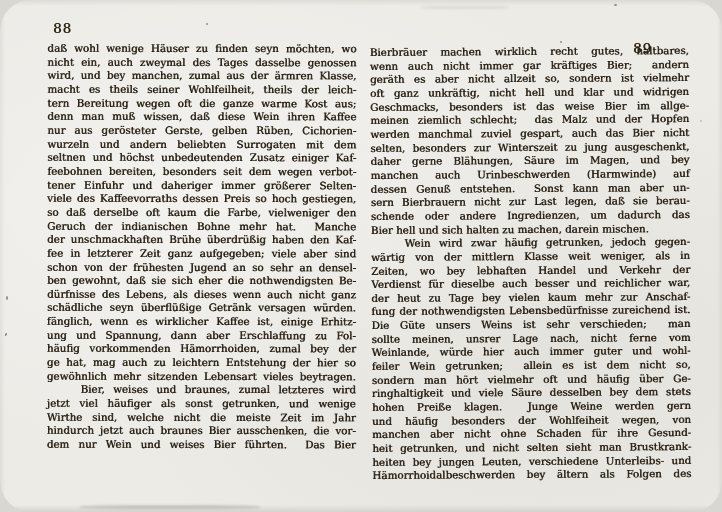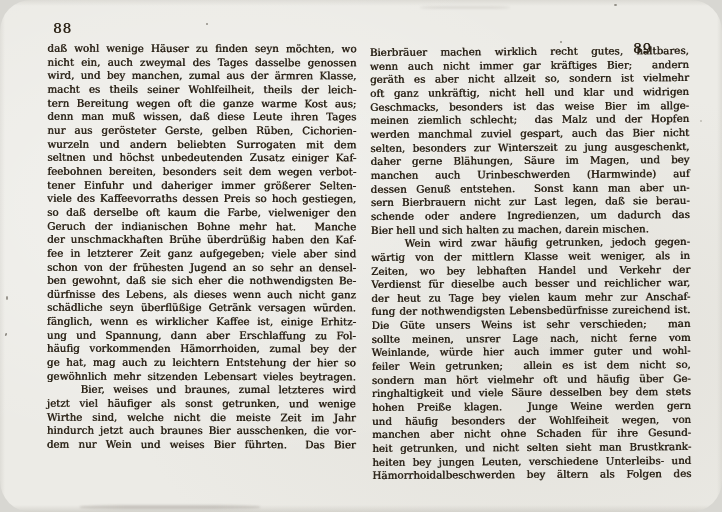--- a/index.html
+++ b/index.html
@@ -72,21 +72,21 @@
   <div class="page-number pn-left">88</div>
 
   <div class="page-number pn-right">89</div>
 
   <div class="text-block tb-left">
       <div class="text-line">daß wohl wenige Häuser zu finden seyn möchten, wo</div>
       <div class="text-line">nicht ein, auch zweymal des Tages dasselbe genossen</div>
       <div class="text-line">wird, und bey manchen, zumal aus der ärmren Klasse,</div>
       <div class="text-line">macht es theils seiner Wohlfeilheit, theils der leich-</div>
       <div class="text-line">tern Bereitung wegen oft die ganze warme Kost aus;</div>
-      <div class="text-line">denn man muß wissen, daß diese Leute ihren Tages</div>
+      <div class="text-line">denn man muß wissen, daß diese Wein ihren Kaffee</div>
       <div class="text-line">nur aus gerösteter Gerste, gelben Rüben, Cichorien-</div>
       <div class="text-line">wurzeln und andern beliebten Surrogaten mit dem</div>
       <div class="text-line">seltnen und höchst unbedeutenden Zusatz einiger Kaf-</div>
       <div class="text-line">feebohnen bereiten, besonders seit dem wegen verbot-</div>
       <div class="text-line">tener Einfuhr und daheriger immer größerer Selten-</div>
       <div class="text-line">viele des Kaffeevorraths dessen Preis so hoch gestiegen,</div>
       <div class="text-line">so daß derselbe oft kaum die Farbe, vielweniger den</div>
       <div class="text-line">Geruch der indianischen Bohne mehr hat.  Manche</div>
       <div class="text-line">der unschmackhaften Brühe überdrüßig haben den Kaf-</div>
       <div class="text-line">fee in letzterer Zeit ganz aufgegeben; viele aber sind</div>

